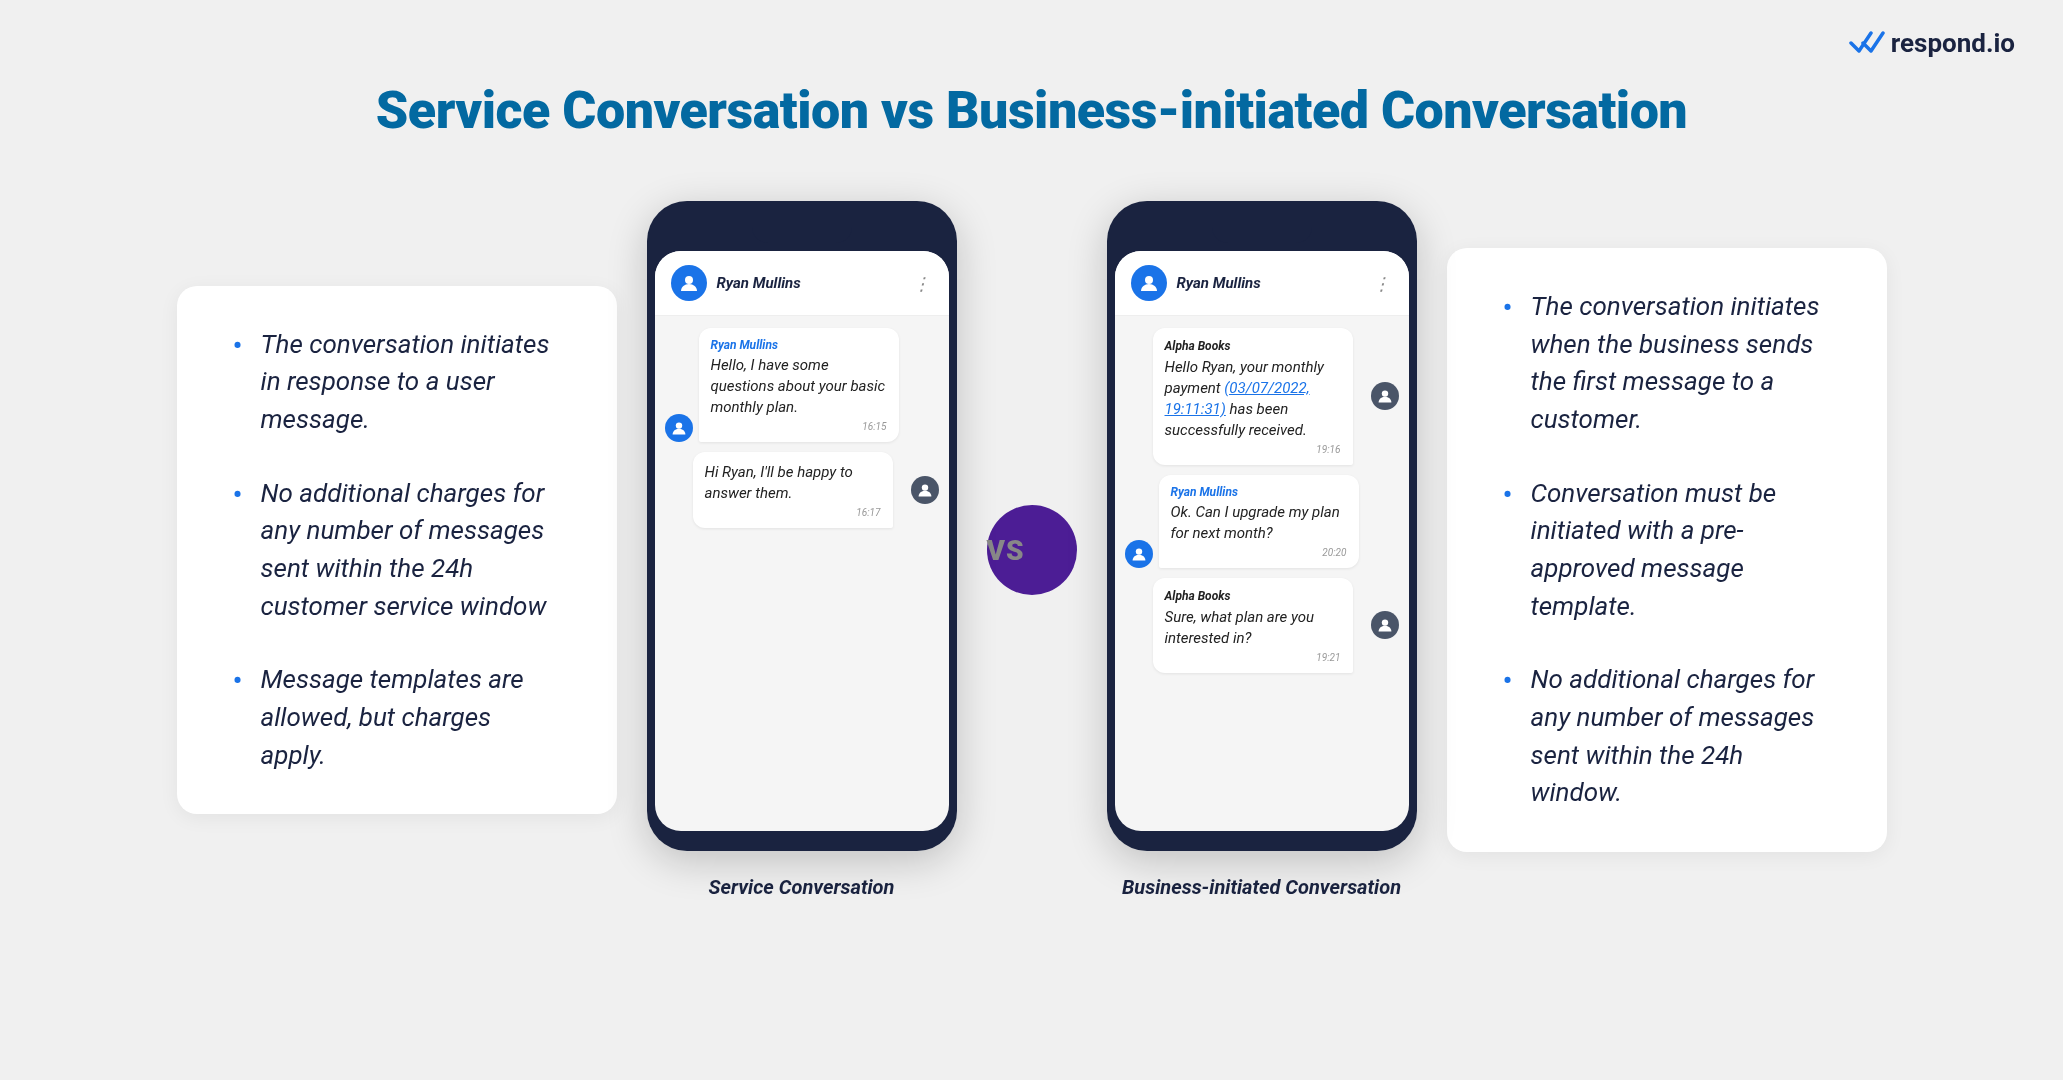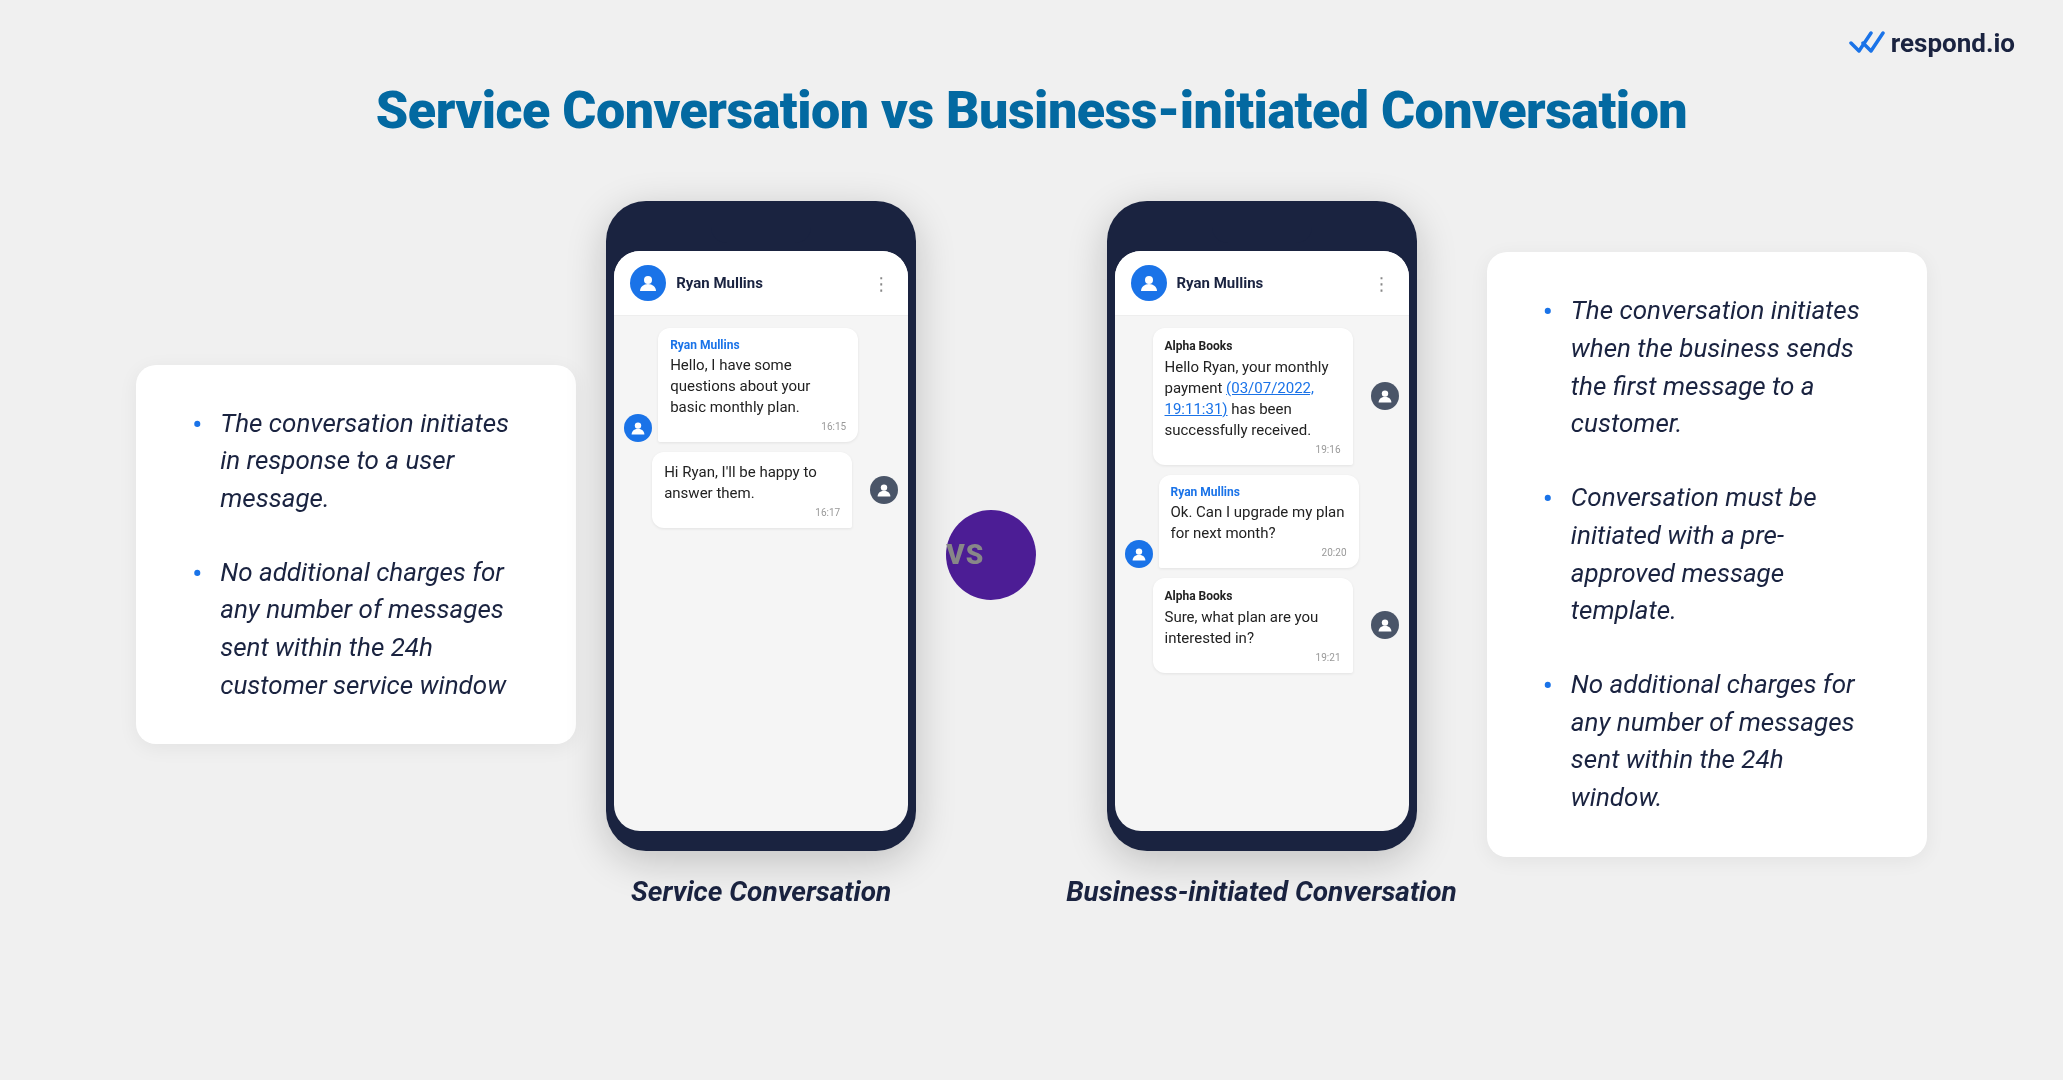--- a/index.html
+++ b/index.html
@@ -78,33 +78,34 @@
     
     .phone-section {
       display: flex;
       flex-direction: column;
       align-items: center;
       gap: 24px;
       flex-shrink: 0;
     }
 
     .phone-caption {
-      font-size: 28px;
+      font-size: 20px;
       font-weight: 700;
       font-style: italic;
       color: #1a2340;
     }
 
     .phone {
       width: 310px;
       background: #1a2340;
       border-radius: 40px;
       padding: 20px 8px;
       box-shadow: 0 10px 40px rgba(0,0,0,0.2);
       position: relative;
+      font-style: italic;
     }
 
     .phone-notch {
       width: 100px;
       height: 22px;
       background: #1a2340;
       border-radius: 0 0 16px 16px;
       margin: 0 auto 8px;
       position: relative;
       z-index: 2;
@@ -246,20 +247,21 @@
 </div>
 
 <h1 class="main-title">Service Conversation vs Business-initiated Conversation</h1>
 
 <div class="content-area">
 
   <div class="info-box">
     <ul>
       <li>The conversation initiates in response to a user message.</li>
       <li>No additional charges for any number of messages sent within the 24h customer service window</li>
+      <li>Message templates are allowed, but charges apply.</li>
     </ul>
   </div>
 
   <div class="phone-section">
     <div class="phone">
       <div class="phone-notch"></div>
       <div class="phone-screen">
         <div class="chat-header">
           <div class="chat-header-info">
             <div class="avatar">

